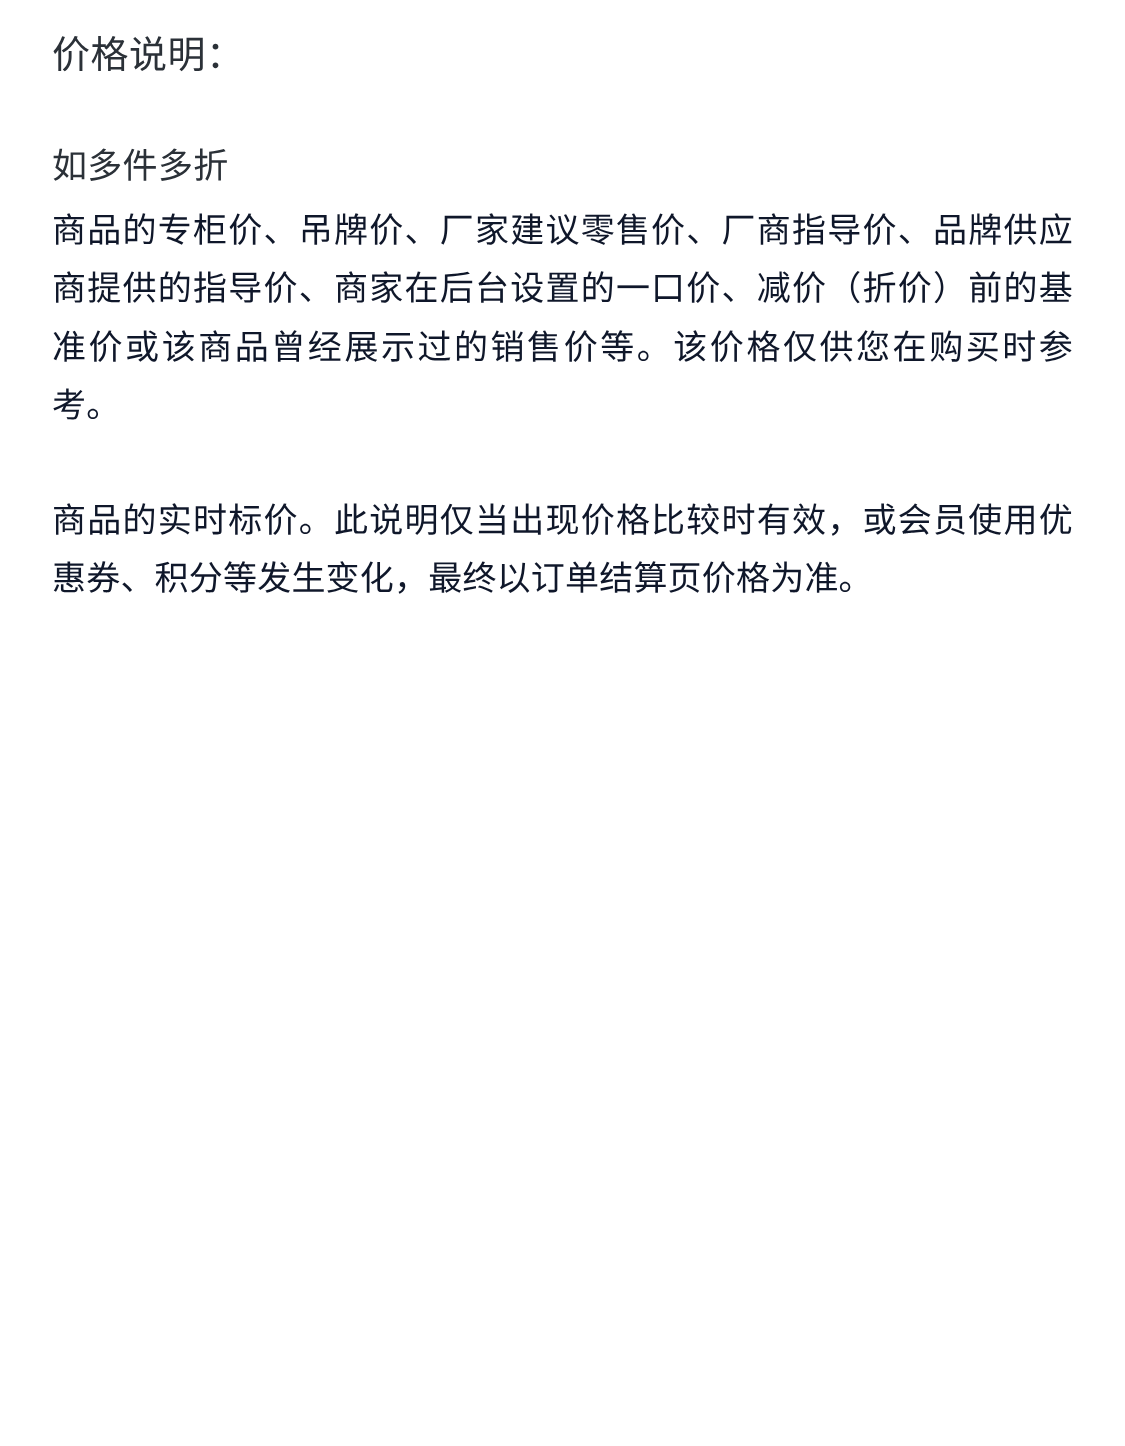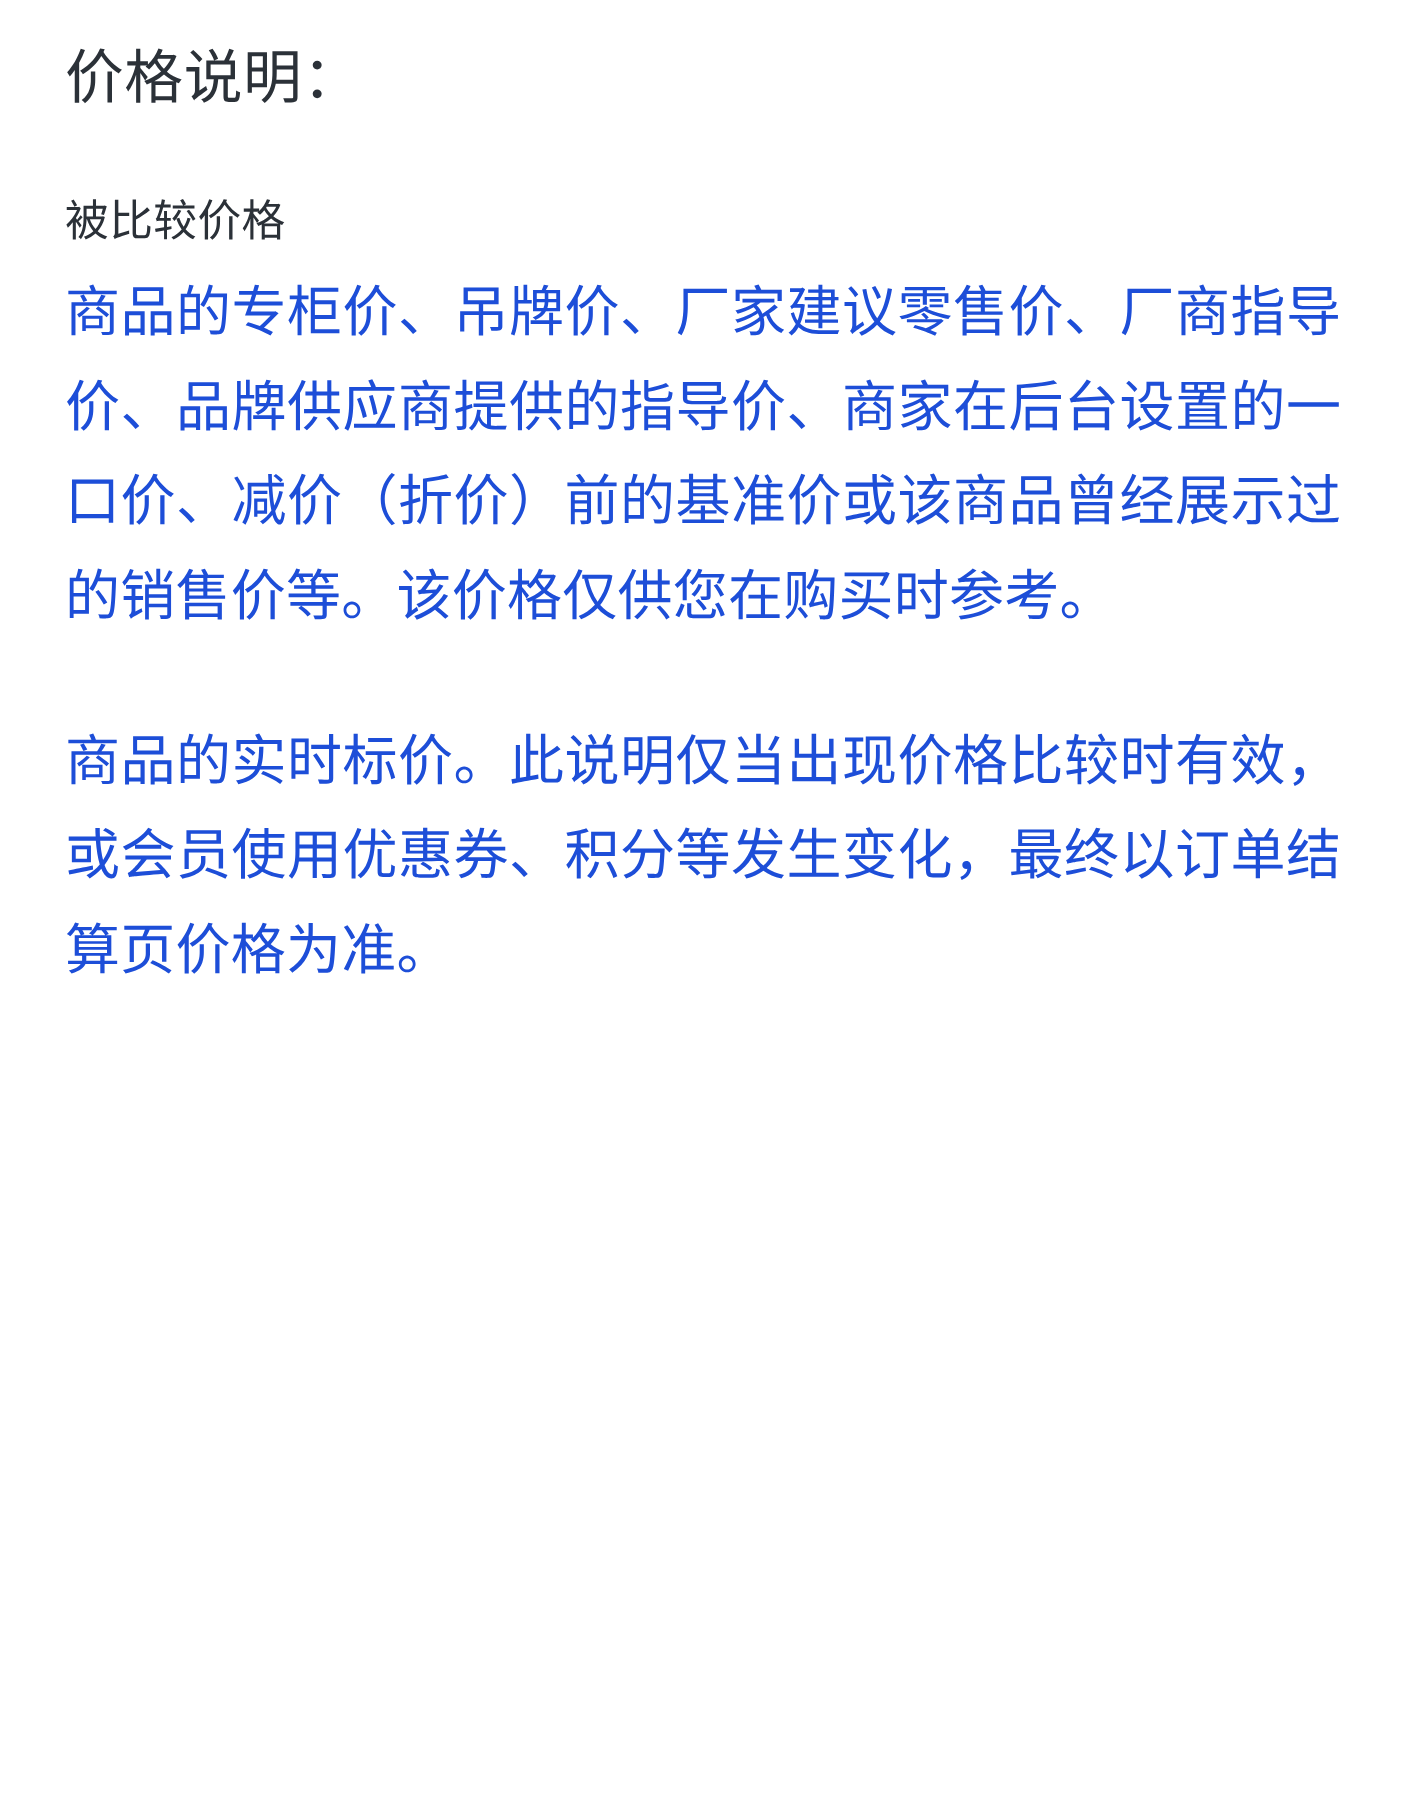--- a/index.html
+++ b/index.html
@@ -14,21 +14,21 @@
     -webkit-font-smoothing: antialiased;
   }
   .page {
     width: 1125px;
     min-height: 1446px;
     box-sizing: border-box;
     padding: 30px 52px 40px 52px;
     background: #ffffff;
   }
   .doc-title {
-    font-size: 47px;
+    font-size: 38px;
     line-height: 1.35;
     color: #2b3138;
     font-weight: 400;
     letter-spacing: 0.5px;
     margin: 0 0 62px 0;
   }
   .section {
     margin: 0 0 56px 0;
   }
   .section:last-child {
@@ -36,23 +36,23 @@
   }
   .section-heading {
     font-size: 35px;
     line-height: 1.3;
     color: #2b3138;
     font-weight: 400;
     letter-spacing: 0.3px;
     margin: 0 0 12px 0;
   }
   .para {
-    font-size: 44px;
+    font-size: 34px;
     line-height: 1.72;
-    color: #1d4ed8;
+    color: #0f172a;
     font-weight: 400;
     letter-spacing: 0.2px;
     margin: 0 0 46px 0;
     text-align: justify;
     text-justify: inter-character;
   }
   .para:last-child {
     margin-bottom: 0;
   }
   .para.tight {
@@ -63,21 +63,21 @@
   }
 </style>
 </head>
 <body>
 
 <div class="page">
 
   <h1 class="doc-title">价格说明：</h1>
 
   <div class="section">
-    <h2 class="section-heading">被比较价格</h2>
+    <h2 class="section-heading">如多件多折</h2>
     <p class="para">商品的专柜价、吊牌价、厂家建议零售价、厂商指导价、品牌供应商提供的指导价、商家在后台设置的一口价、减价（折价）前的基准价或该商品曾经展示过的销售价等。该价格仅供您在购买时参考。</p>
   </div>
 
   <div class="section">
     <p class="para">商品的实时标价。此说明仅当出现价格比较时有效，或会员使用优惠券、积分等发生变化，最终以订单结算页价格为准。</p>
     <div class="spacer-lg"></div>
     <div class="spacer-lg"></div>
   </div>
 
 </div>

